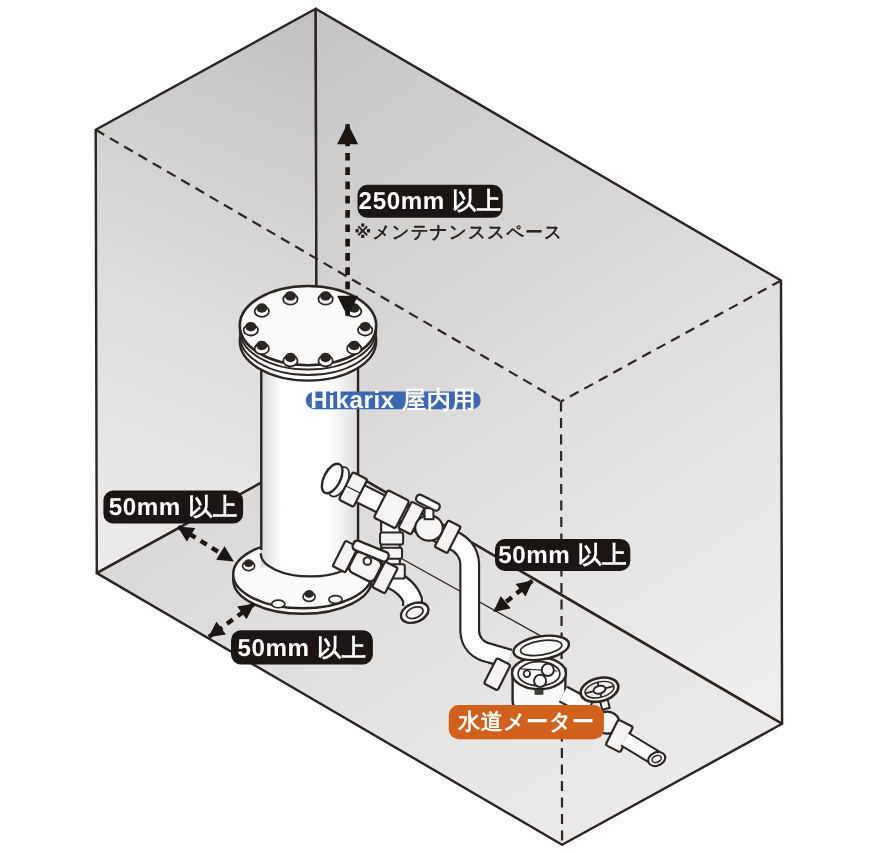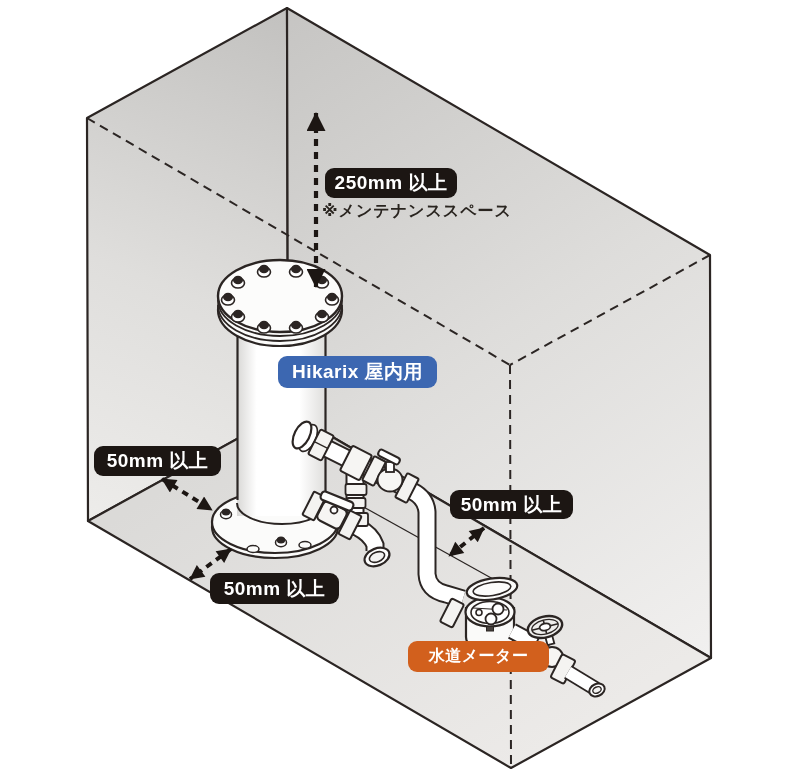--- a/index.html
+++ b/index.html
@@ -1,20 +1,20 @@
 <!DOCTYPE html>
 <html><head>
 <meta charset="utf-8">
 <style>
   html,body{margin:0;padding:0;background:#ffffff;}
   .stage{position:relative;width:800px;height:775px;background:#fff;overflow:hidden;
          font-family:"Liberation Sans","DejaVu Sans",sans-serif;}
   .stage svg{position:absolute;left:0;top:0;}
   .tag{position:absolute;display:flex;align-items:center;justify-content:center;
-       color:#fff;font-weight:bold;font-size:19px;border-radius:9px;
+       color:#fff;font-weight:bold;font-size:22px;border-radius:9px;
        letter-spacing:0.5px;white-space:nowrap;box-sizing:border-box;}
   .tag.dark{background:#1c1613;}
   .tag.blue{background:#3c67b1;}
   .tag.orange{background:#d2601d;}
   .note{position:absolute;color:#29241f;font-size:16px;font-weight:bold;
         letter-spacing:1px;white-space:nowrap;}
 </style>
 </head>
 <body>
 
@@ -264,23 +264,23 @@
     <line x1="162" y1="479" x2="212" y2="510" stroke-width="4" stroke-dasharray="6.5 5.5" marker-start="url(#ah)" marker-end="url(#ah)"></line>
     <line x1="231" y1="549" x2="190" y2="579" stroke-width="4" stroke-dasharray="6.5 5.5" marker-start="url(#ah)" marker-end="url(#ah)"></line>
     <line x1="484" y1="528" x2="449" y2="556" stroke-width="4" stroke-dasharray="6.5 5.5" marker-start="url(#ah)" marker-end="url(#ah)"></line>
   </g>
 </svg>
 
 <div class="tag dark" style="left:325px;top:168px;width:132px;height:30px;">250mm 以上</div>
 
 <div class="note" style="left:322px;top:201px;">※メンテナンススペース</div>
 
-<div class="tag blue" style="left:278px;top:356px;width:159px;height:32px;">Hikarix 屋内用</div>
+<div class="tag blue" style="left:278px;top:356px;width:159px;height:16px;">Hikarix 屋内用</div>
 
 <div class="tag dark" style="left:94px;top:446px;width:127px;height:30px;">50mm 以上</div>
 
 <div class="tag dark" style="left:210px;top:573px;width:129px;height:31px;">50mm 以上</div>
 
 <div class="tag dark" style="left:450px;top:490px;width:123px;height:29px;">50mm 以上</div>
 
-<div class="tag orange" style="left:408px;top:641px;width:141px;height:31px;font-size:16px;">水道メーター</div>
+<div class="tag orange" style="left:408px;top:641px;width:141px;height:31px;font-size:20px;">水道メーター</div>
 
 </div>
 
 </body></html>

